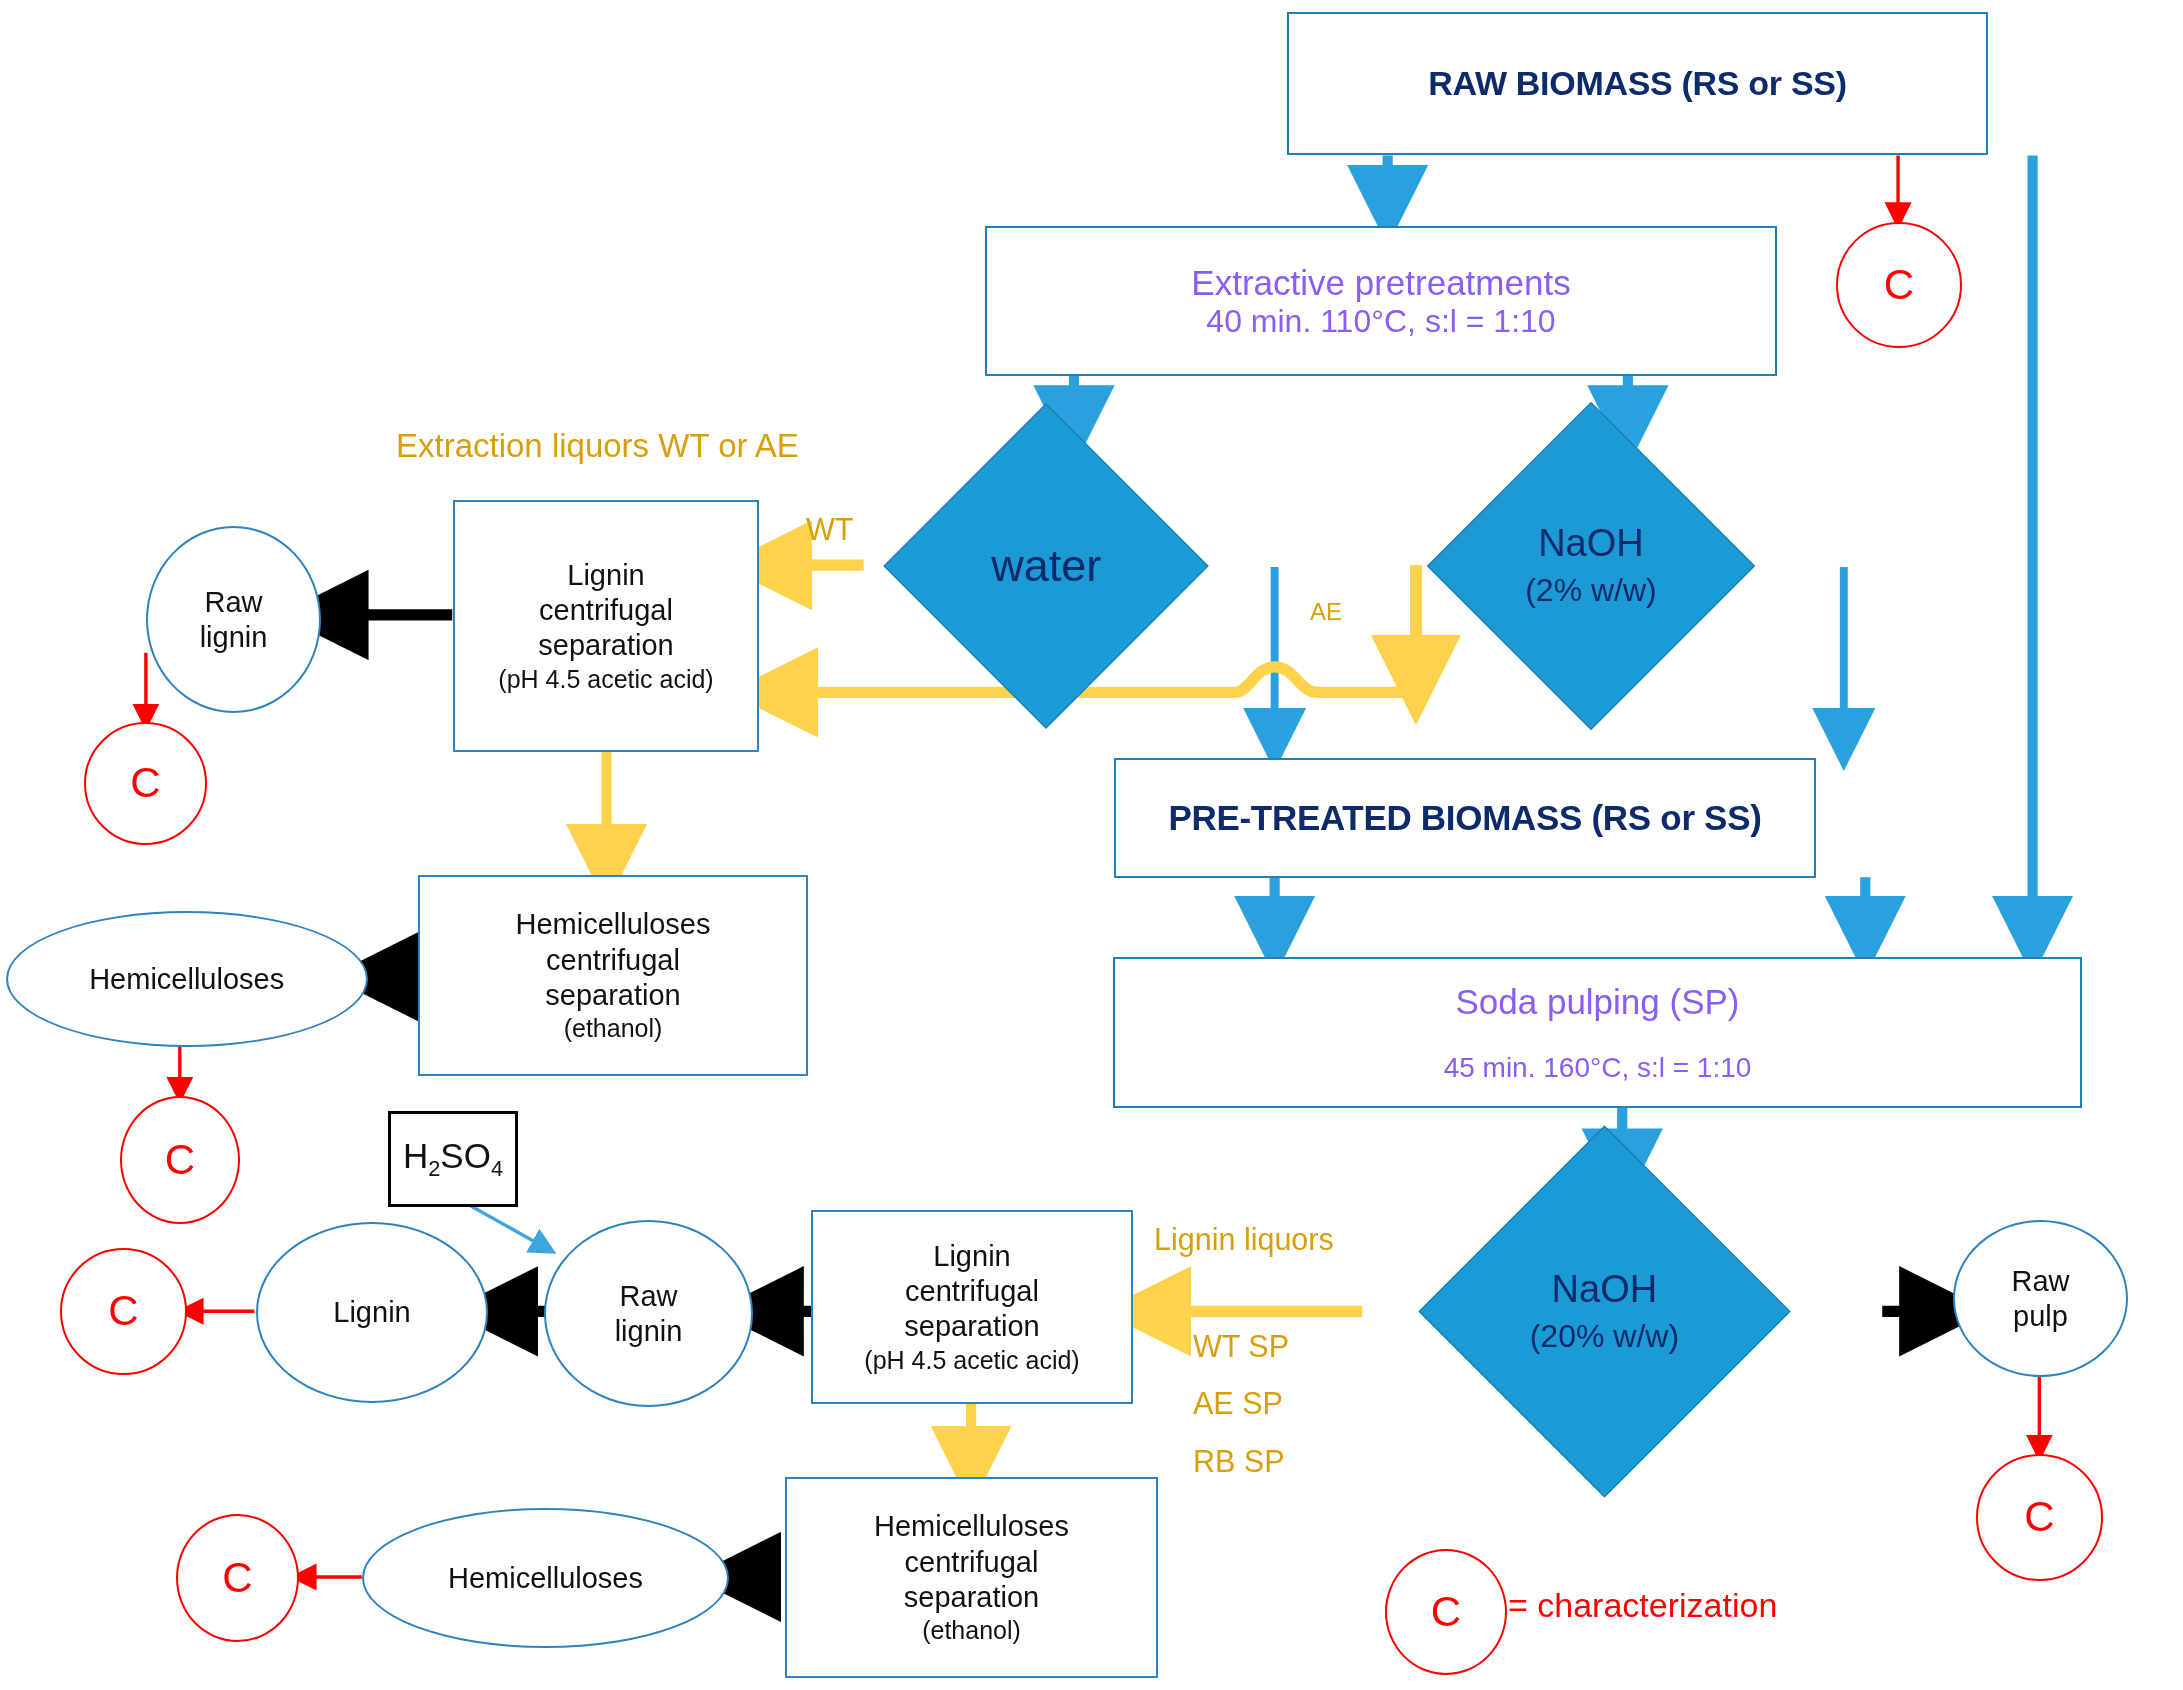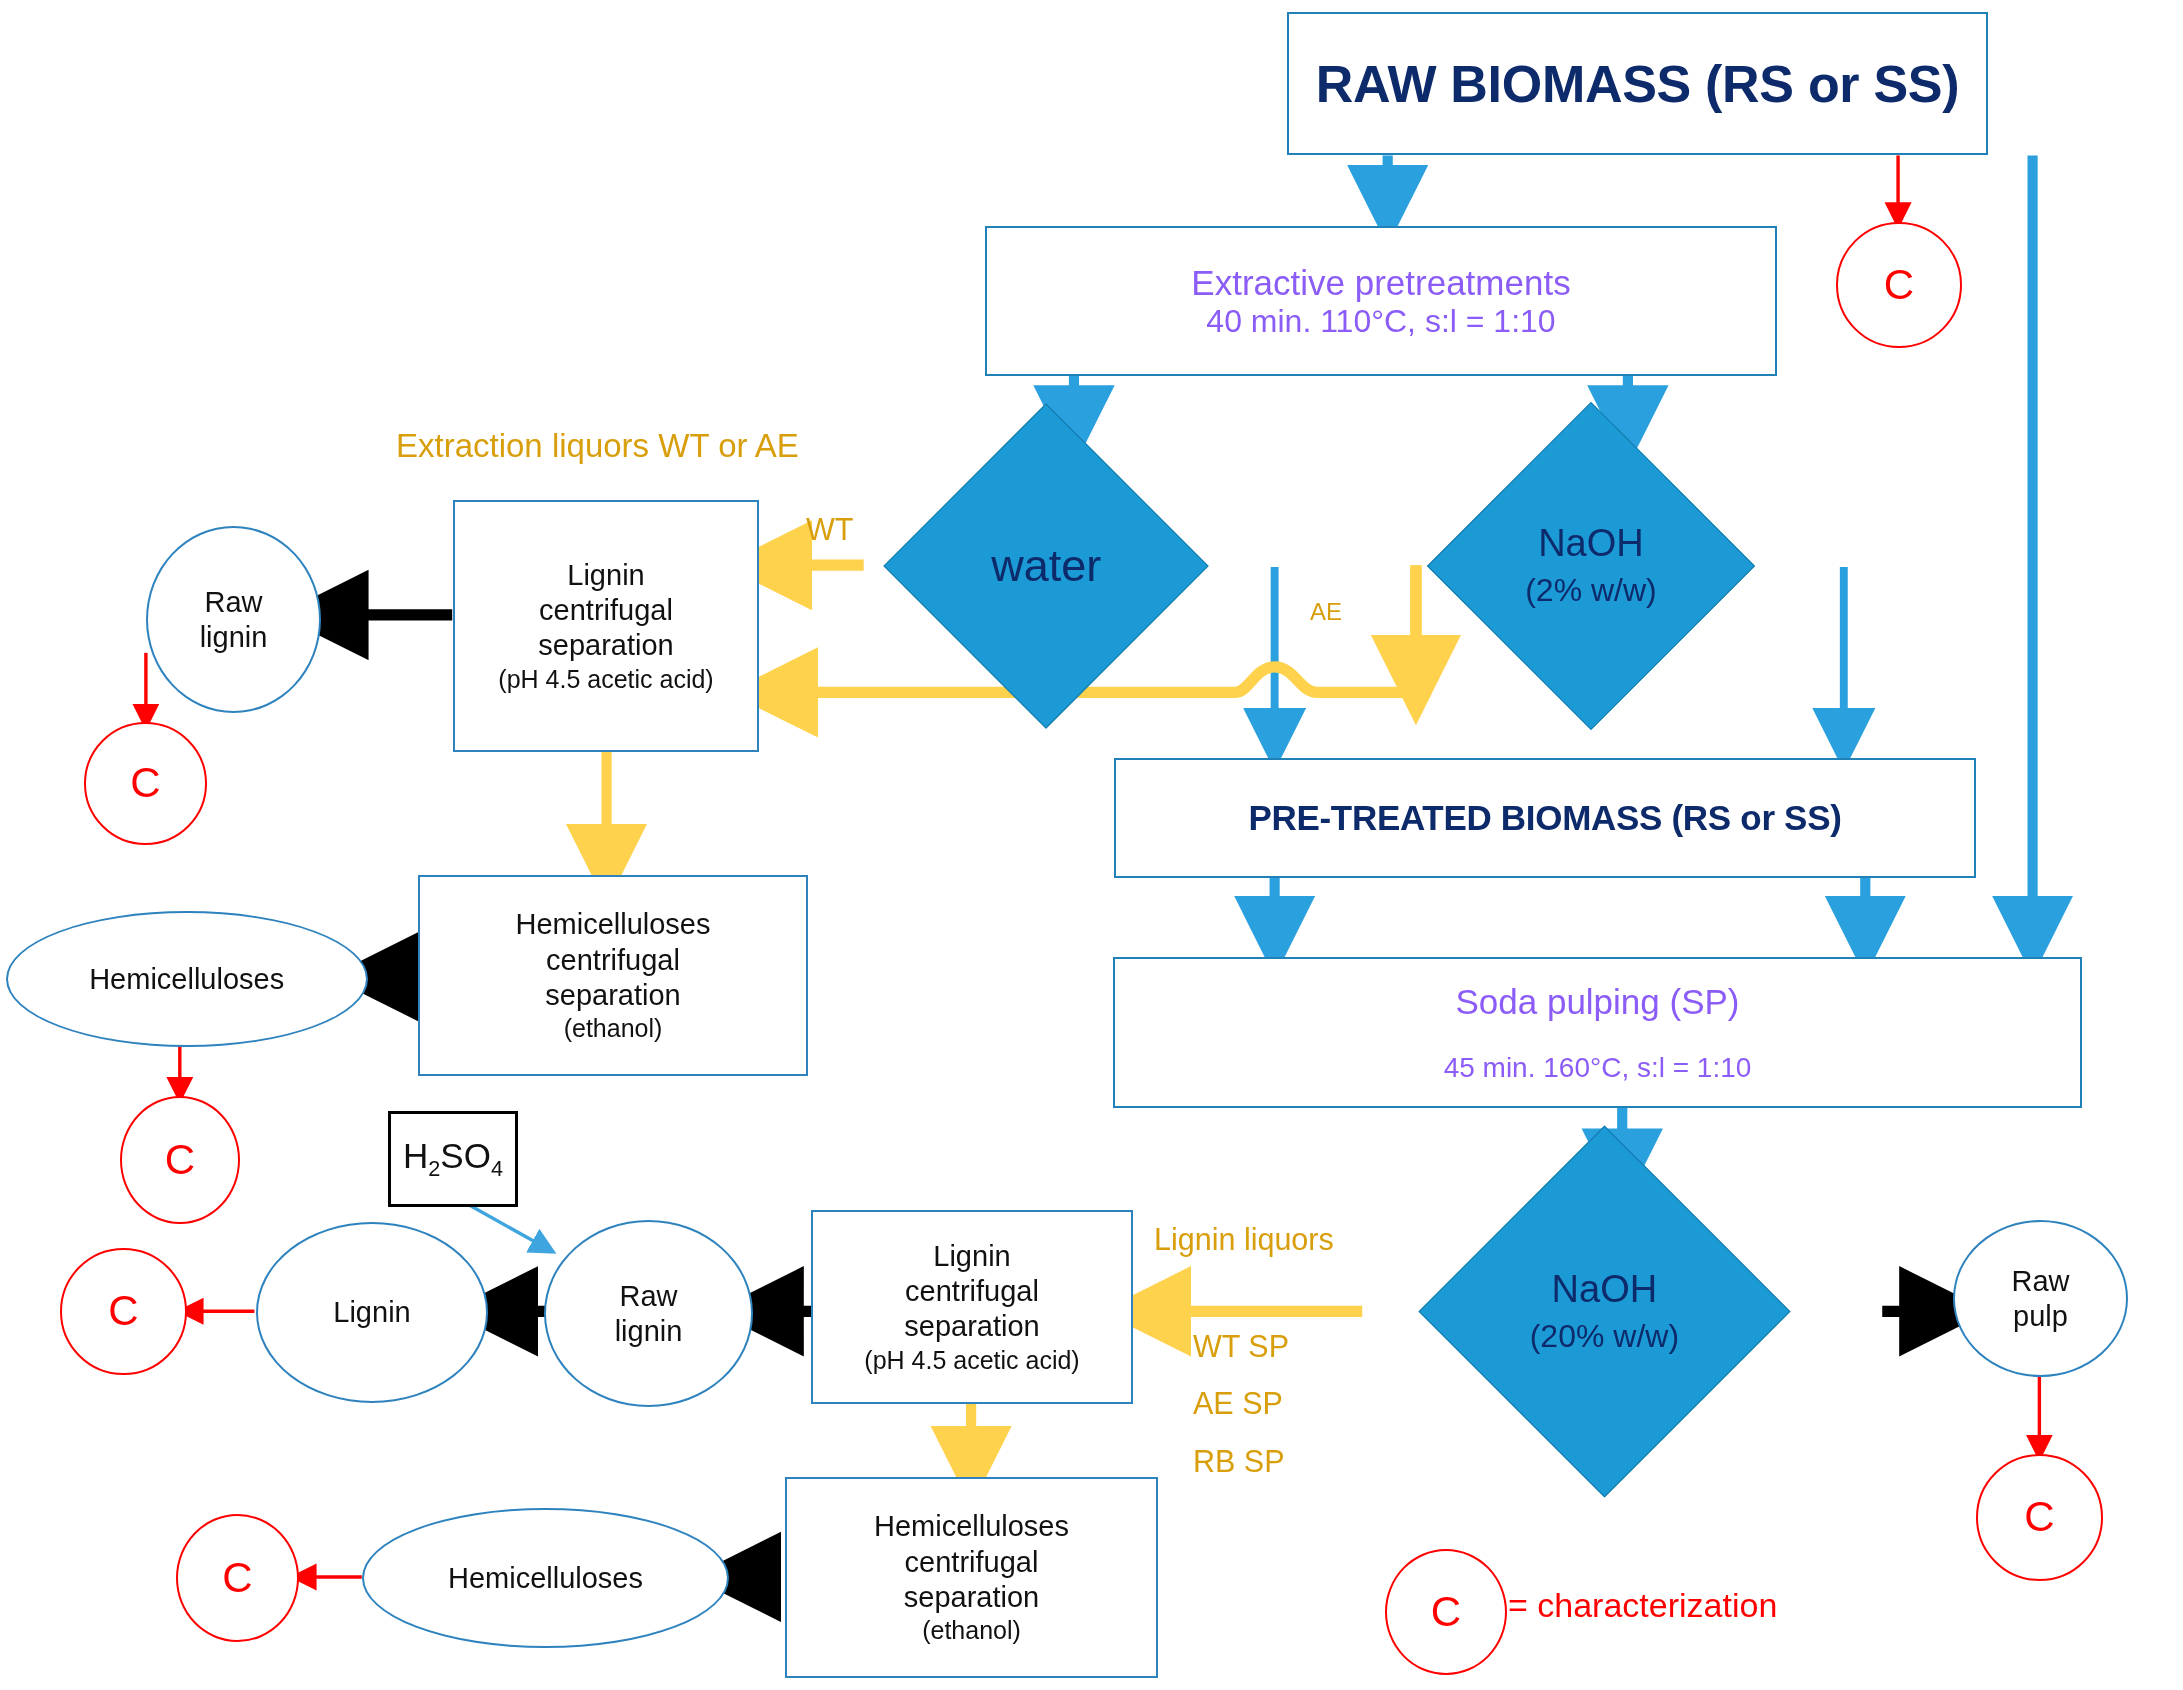--- a/index.html
+++ b/index.html
@@ -192,21 +192,21 @@
 
     <line x1="830" y1="2132" x2="966" y2="2208" stroke="#3FA5DF" stroke-width="6" marker-end="url(#ahLightBlue)"></line>
 
     <line x1="1718" y1="2480" x2="1718" y2="2605" stroke="#FFD24D" stroke-width="18" marker-end="url(#ahYellow)"></line>
 
     <line x1="1380" y1="2790" x2="1290" y2="2790" stroke="#000000" stroke-width="20" marker-end="url(#ahBlack)"></line>
 
     <line x1="640" y1="2790" x2="530" y2="2790" stroke="#FF0000" stroke-width="6" marker-end="url(#ahRed)"></line>
   </svg>
 
-  <div class="node box-major" style="left:1287px; top:12.4px; width:701px; height:143px; font-size:52px;">
+  <div class="node box-major" style="left:1287px; top:12.4px; width:701px; height:143px; font-size:34px;">
     <span>RAW BIOMASS (RS or SS)</span>
   </div>
 
   <div class="ellipse cmark" style="left:1836px; top:222px; width:126px; height:126px; font-size:42px;">
     <span>C</span>
   </div>
 
   <div class="node box-proc" style="left:985px; top:226px; width:792px; height:150px; font-size:35px;">
     <span>Extractive pretreatments</span>
     <span style="font-size:32px;">40 min. 110°C, s:l = 1:10</span>
@@ -240,21 +240,21 @@
     <span>
       <span>Raw</span><br>
       <span>lignin</span>
     </span>
   </div>
 
   <div class="ellipse cmark" style="left:84px; top:722px; width:123px; height:123px; font-size:42px;">
     <span>C</span>
   </div>
 
-  <div class="node box-major" style="left:1114px; top:758px; width:862px; height:120px; font-size:35px;">
+  <div class="node box-major" style="left:1114px; top:758px; width:702px; height:120px; font-size:35px;">
     <span>PRE-TREATED BIOMASS (RS or SS)</span>
   </div>
 
   <div class="node box-sep" style="left:418px; top:875px; width:390px; height:201px; font-size:29px; line-height:1.22;">
     <span>Hemicelluloses</span>
     <span>centrifugal</span>
     <span>separation</span>
     <span style="font-size:25px;">(ethanol)</span>
   </div>
 

